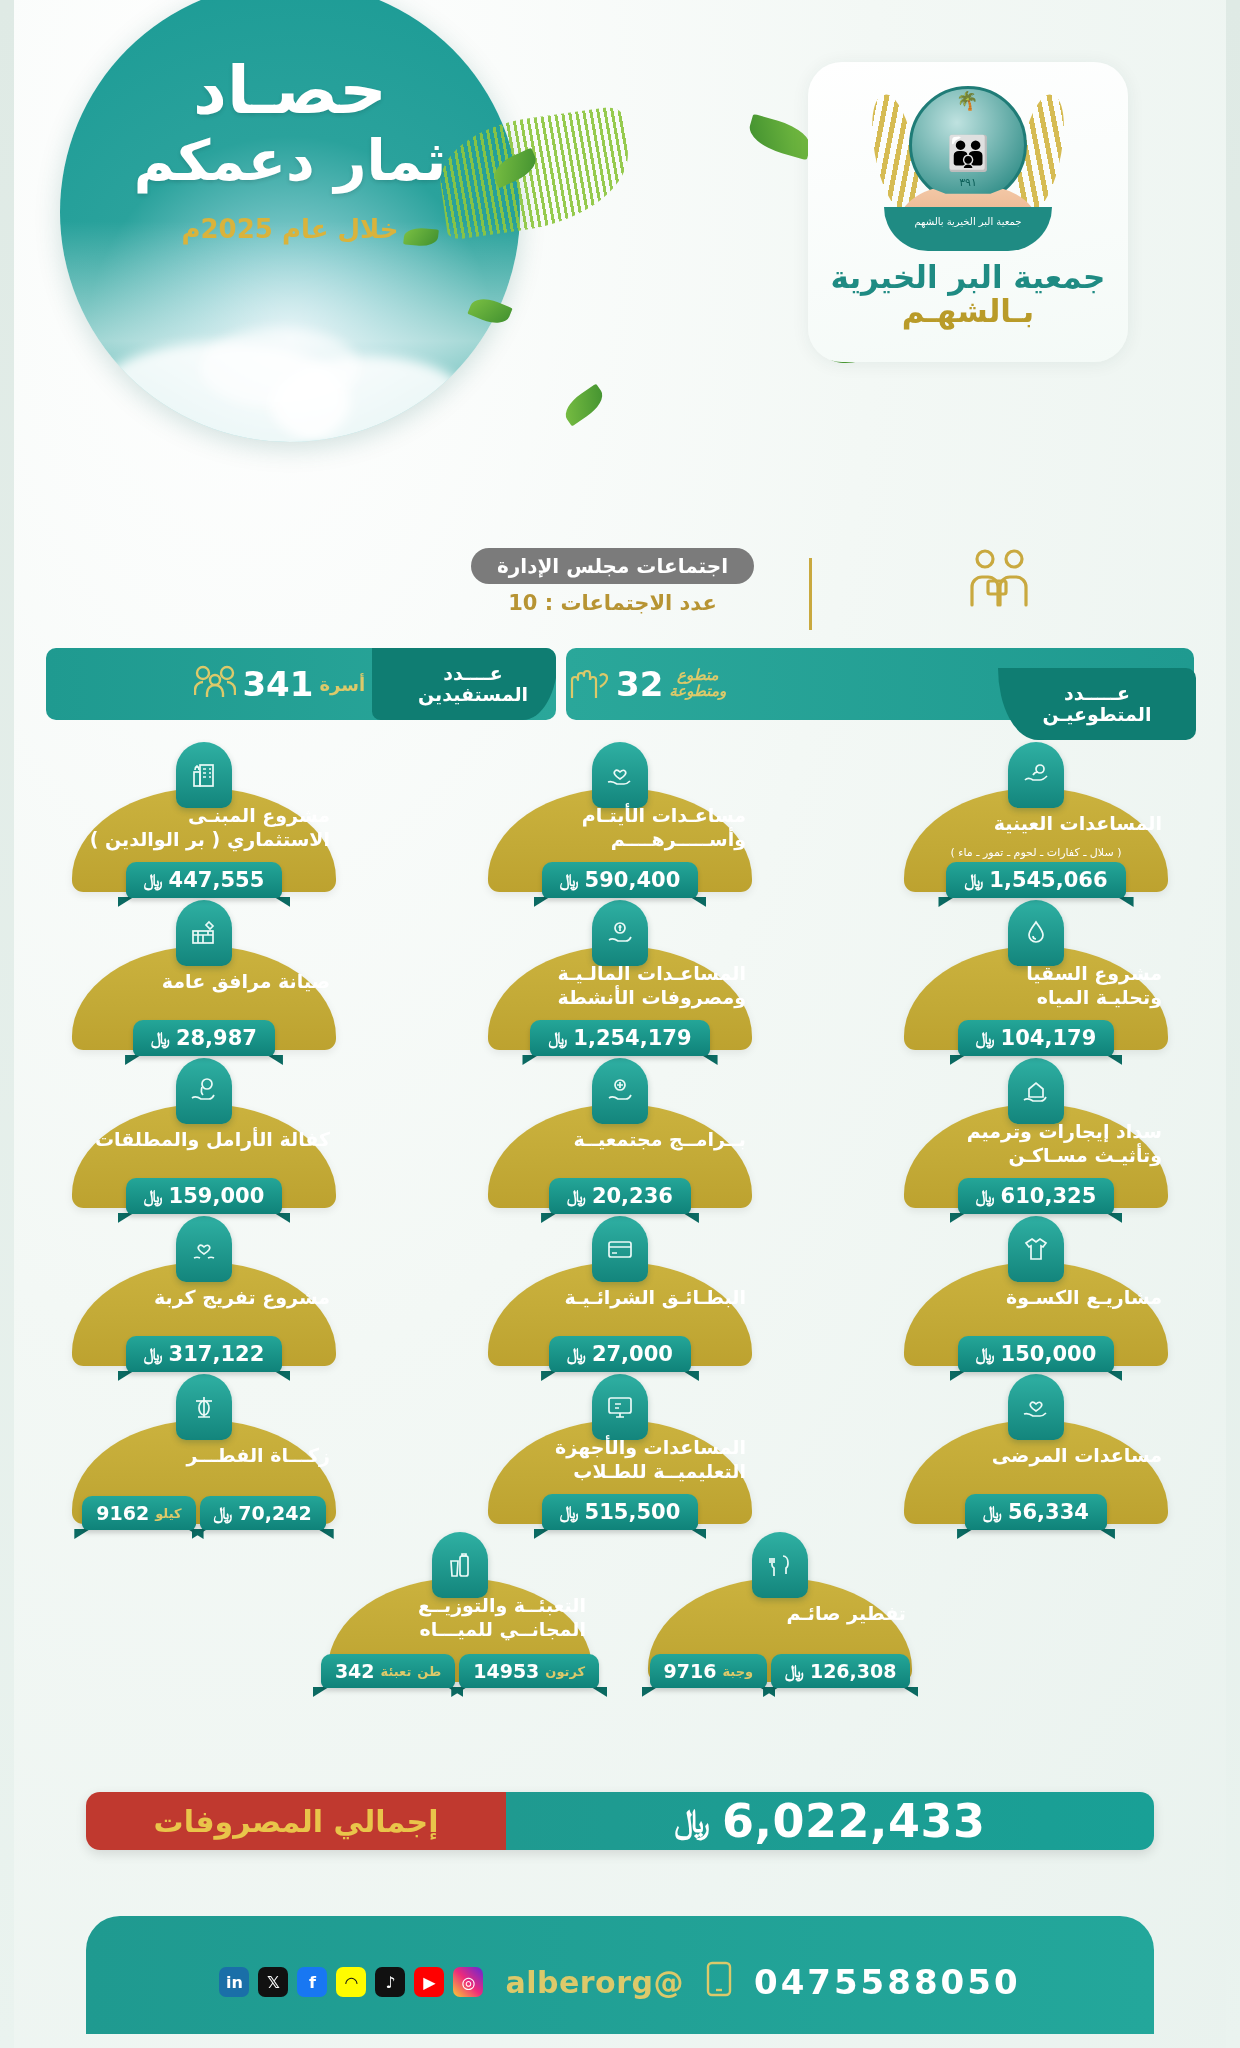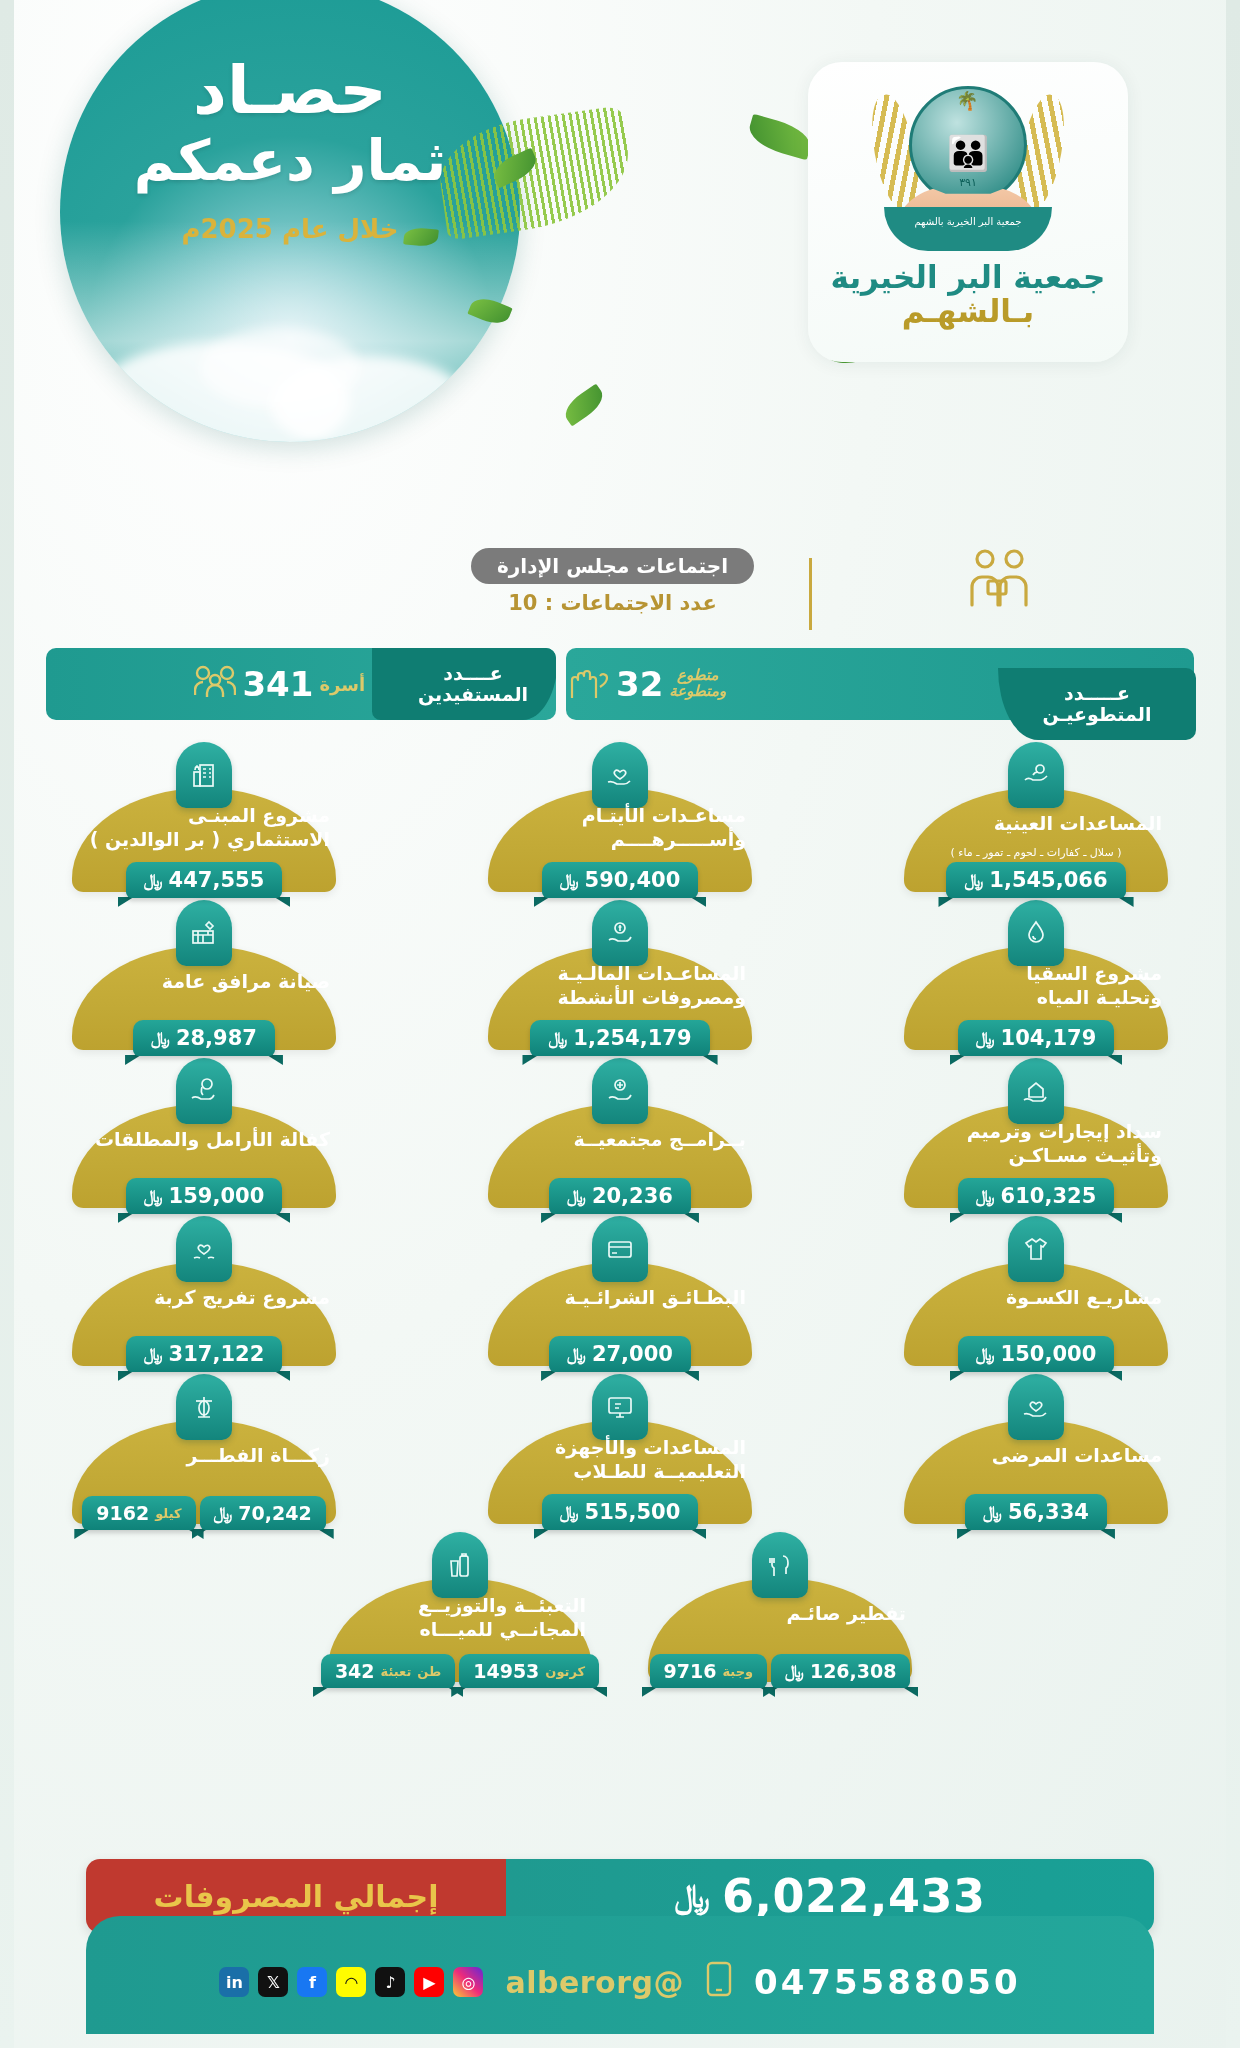--- a/index.html
+++ b/index.html
@@ -233,21 +233,21 @@
     background:#0b6a62; z-index:-1;
   }
   .badge::before { right:-8px; clip-path:polygon(0 0,100% 0,100% 100%); }
   .badge::after  { left:-8px;  clip-path:polygon(0 0,100% 0,0 100%); }
   .badge .riyal { font-size:17px; color:#fff; }
   .badge .unit  { font-size:13px; color:#dcc96a; font-weight:bold; }
   .badge.small { font-size:19px; padding:6px 14px; }
 
   
   .total {
-    position:absolute; left:86px; right:86px; top:1859px; height:74px;
+    position:absolute; left:86px; right:86px; top:1792px; height:58px;
     display:flex; flex-direction:row-reverse; align-items:stretch;
     border-radius:14px; overflow:hidden;
     box-shadow:0 4px 12px rgba(0,0,0,.12);
   }
   .total-label {
     flex:0 0 420px; background:#c0392f; color:#e9c54a;
     display:flex; align-items:center; justify-content:center;
     font-size:30px; font-weight:bold;
   }
   .total-value {

